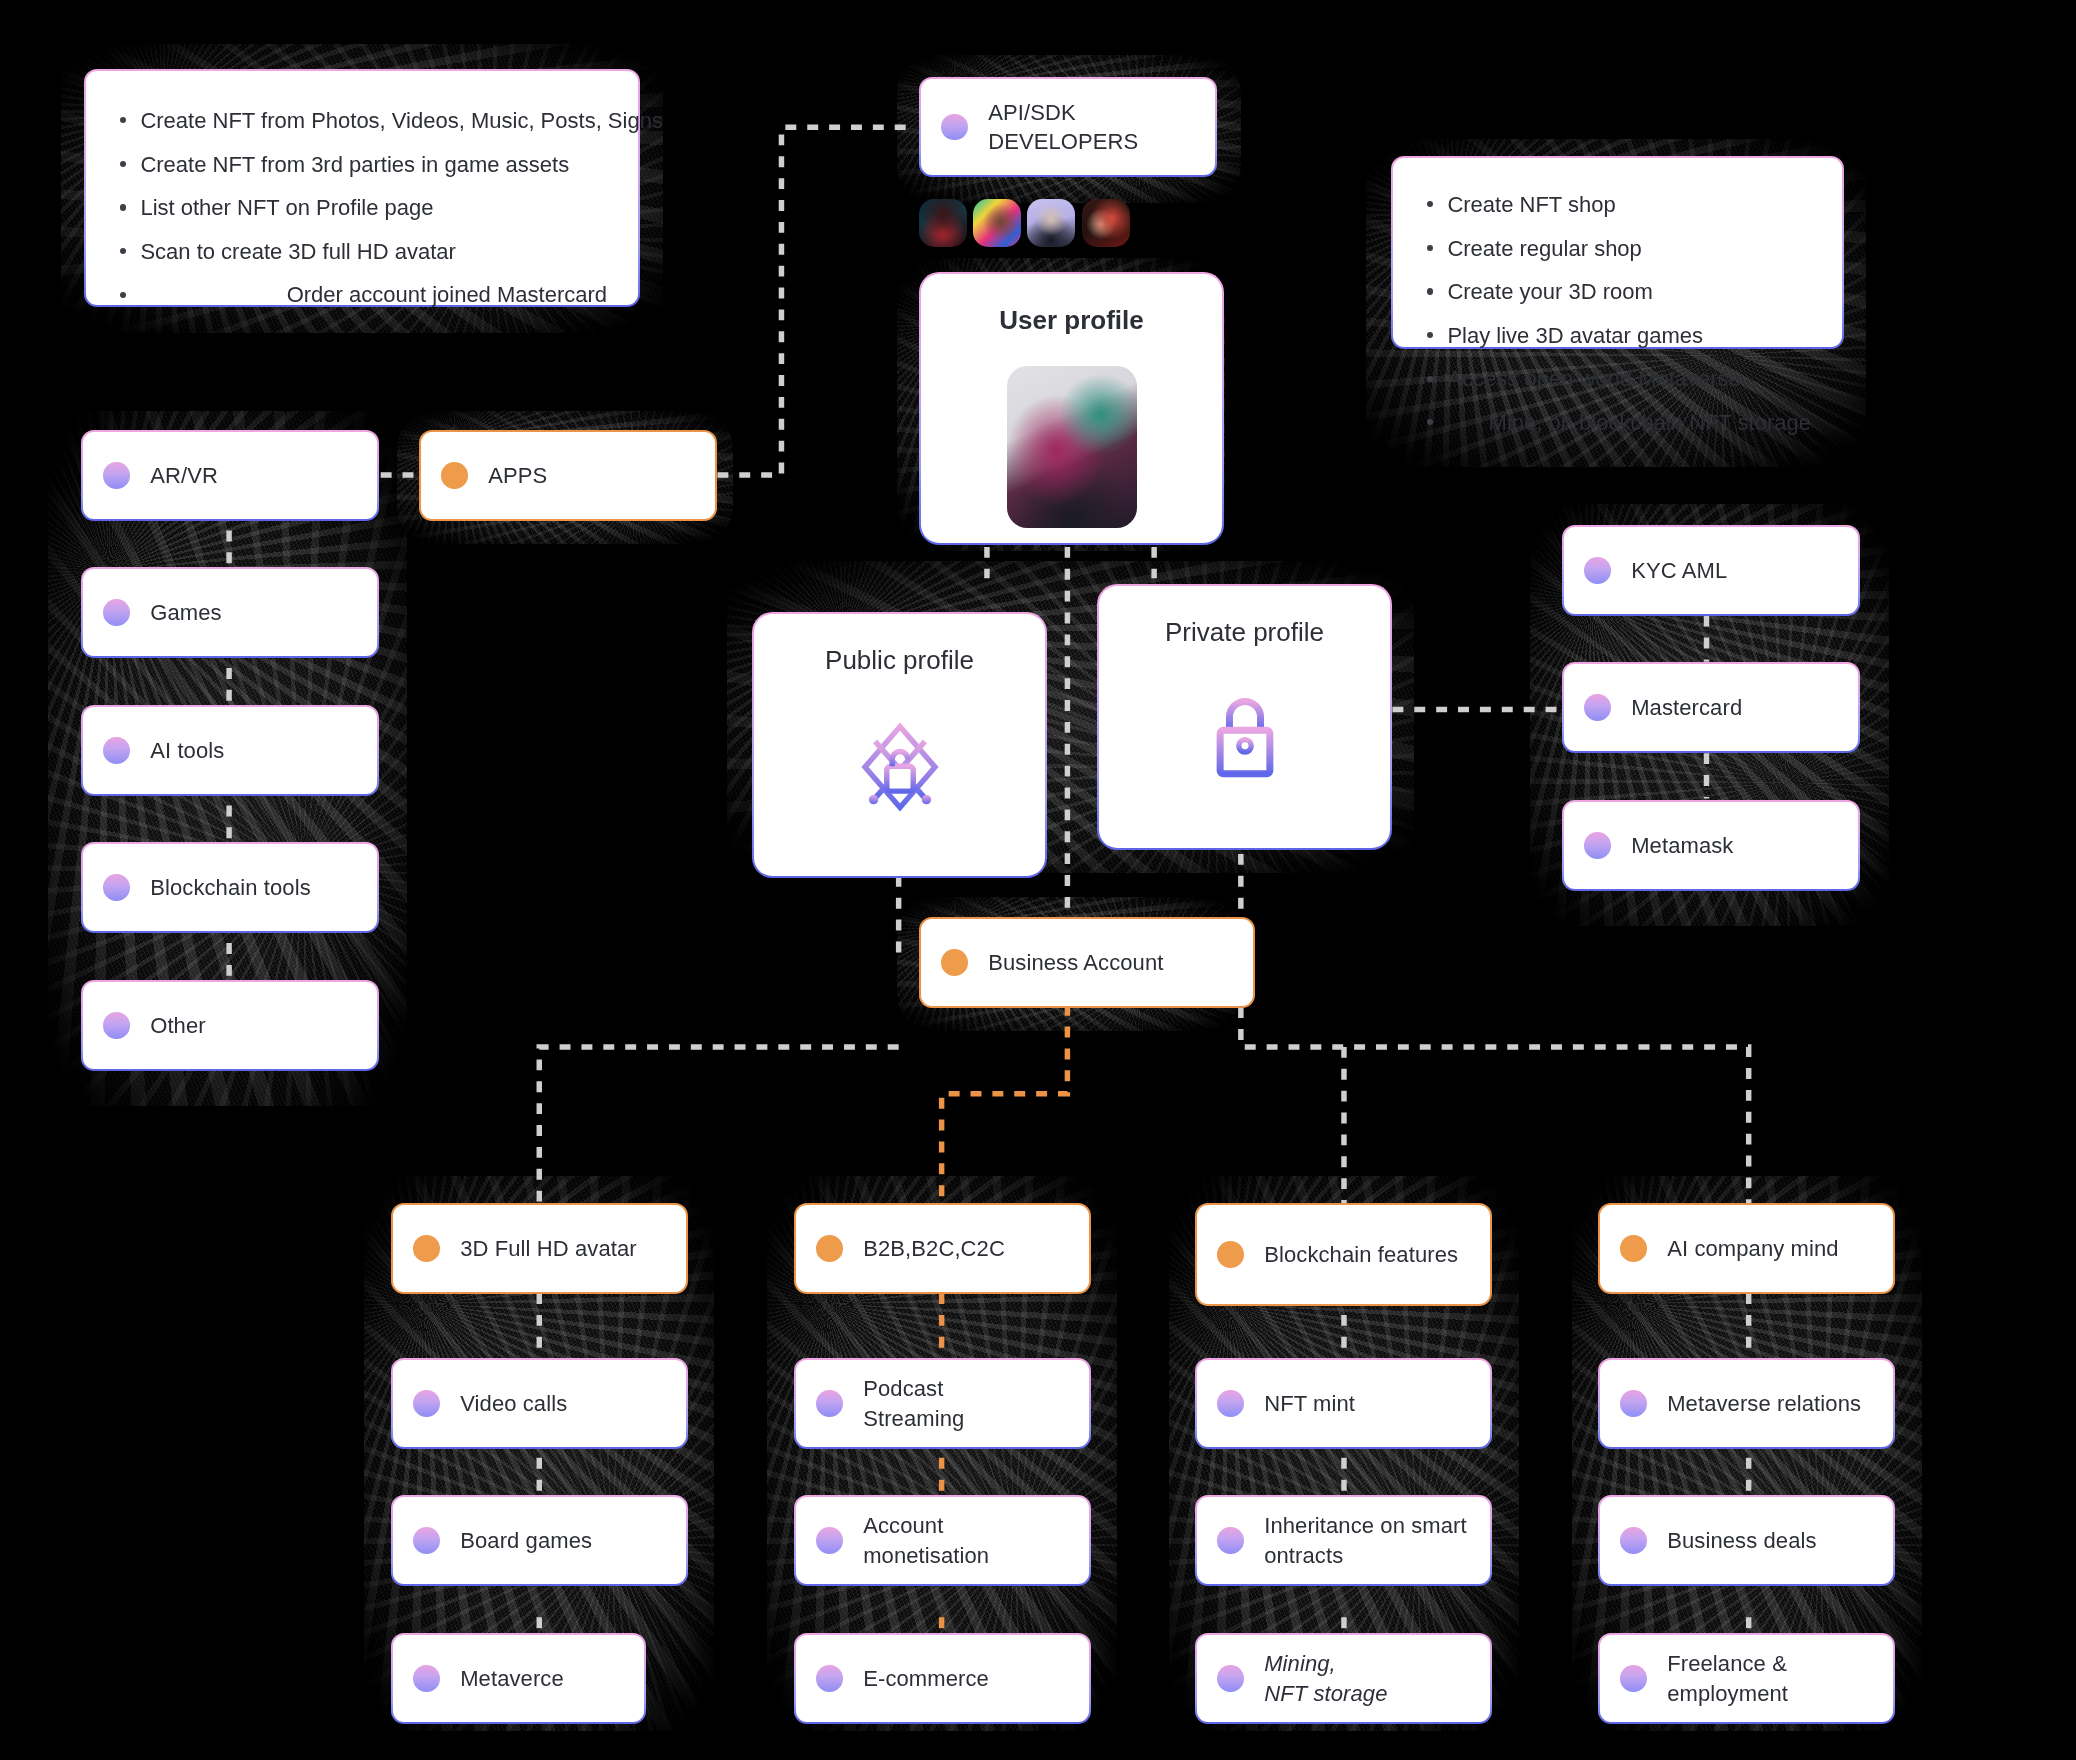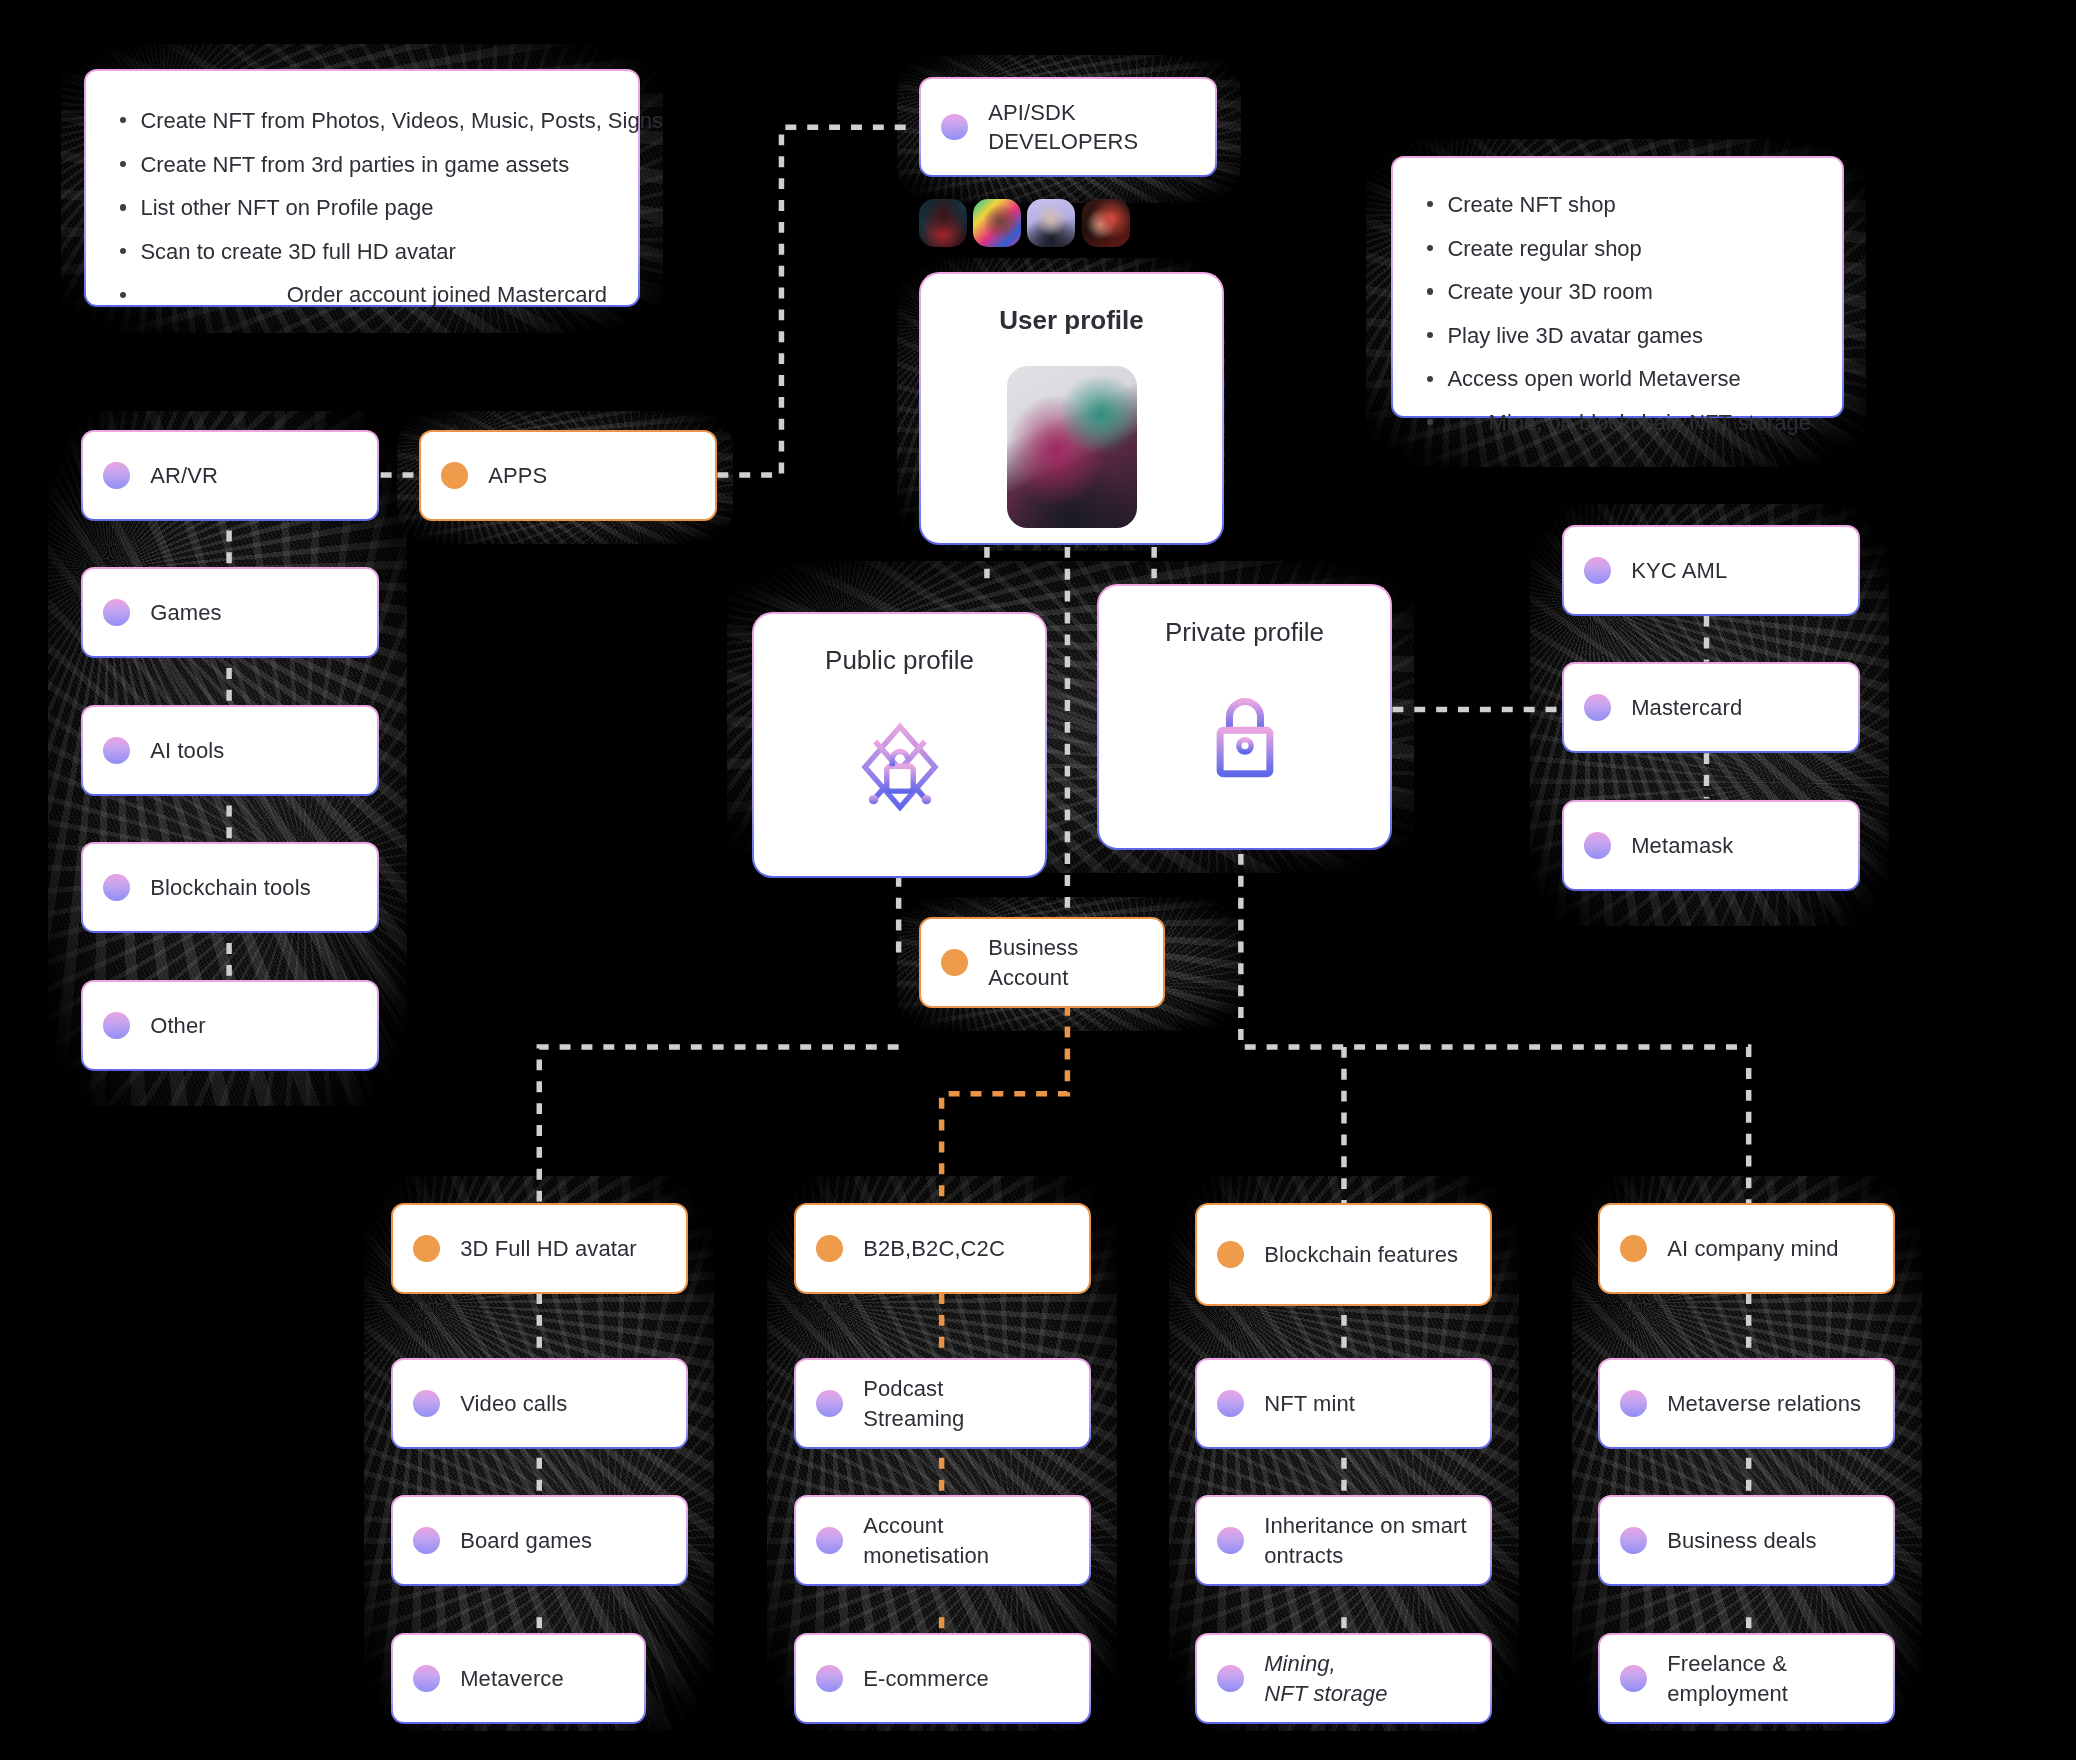--- a/index.html
+++ b/index.html
@@ -229,21 +229,21 @@
     <ul class="bullets">
       <li>Create NFT from Photos, Videos, Music, Posts, Signs</li>
       <li>Create NFT from 3rd parties in game assets</li>
       <li>List other NFT on Profile page</li>
       <li>Scan to create 3D full HD avatar</li>
       <li>Order account joined Mastercard</li>
     </ul>
   </div>
 
   <div class="glow" style="left:1366px;top:139px;width:500px;height:328px;"></div>
-  <div class="card grad text-card" style="left:1391px;top:156px;width:453px;height:262px;padding:33px 31px;">
+  <div class="card grad text-card" style="left:1391px;top:156px;width:453px;height:193px;padding:33px 31px;">
     <ul class="bullets">
       <li>Create NFT shop</li>
       <li>Create regular shop</li>
       <li>Create your 3D room</li>
       <li>Play live 3D avatar games</li>
       <li>Access open world Metaverse</li>
       <li>Mine, on blockchain NFT storage</li>
     </ul>
   </div>
 
@@ -346,21 +346,21 @@
   <div class="card grad" style="left:1562px;top:662px;width:298px;height:91px;">
     <span class="dot"></span>
     <span class="label">Mastercard</span>
   </div>
   <div class="card grad" style="left:1562px;top:800px;width:298px;height:91px;">
     <span class="dot"></span>
     <span class="label">Metamask</span>
   </div>
 
   <div class="glow" style="left:897px;top:897px;width:344px;height:134px;border-radius:33px;"></div>
-  <div class="card orange" style="left:919px;top:917px;width:246px;height:91px;">
+  <div class="card orange" style="left:919px;top:917px;width:336px;height:91px;">
     <span class="dot orange"></span>
     <span class="label">Business Account</span>
   </div>
 
   <div class="glow" style="left:364px;top:1176px;width:350px;height:555px;border-radius:37px;"></div>
   <div class="card orange" style="left:391px;top:1203px;width:297px;height:91px;">
     <span class="dot orange"></span>
     <span class="label">3D Full HD avatar</span>
   </div>
   <div class="card grad" style="left:391px;top:1358px;width:297px;height:91px;">

